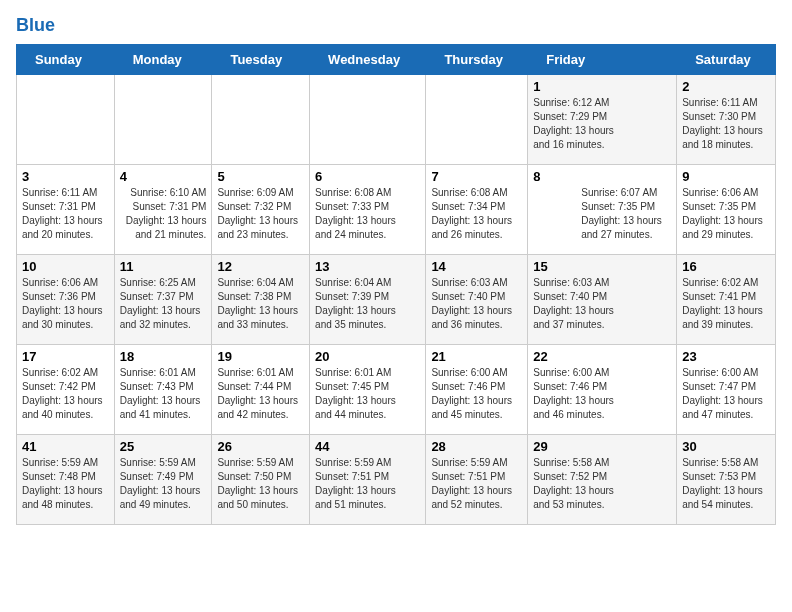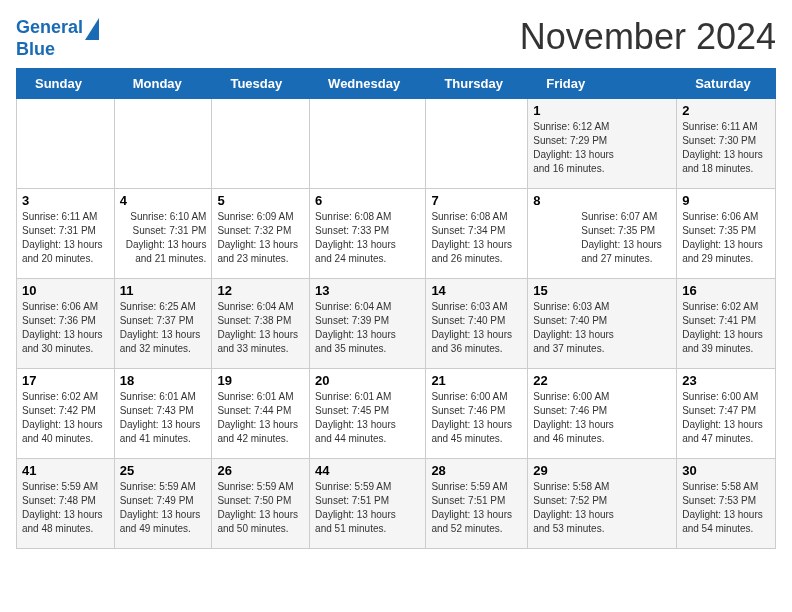--- a/index.html
+++ b/index.html
@@ -93,29 +93,24 @@
     .empty {
       background: #fff !important;
     }
   </style>
 </head>
 <body>
 
 <div class="header">
   <div class="logo">
     <div style="display:flex;flex-direction:column;align-items:flex-start;">
-      <div style="display:flex;align-items:center;">
-        <span class="logo-text"><span>General</span></span>
-        <div class="logo-triangle"></div>
-      </div>
       <span class="logo-text" style="color:#1a6bb5;">Blue</span>
     </div>
   </div>
   <div class="title-block">
-    <div class="month-title">November 2024</div>
   </div>
 </div>
 
 <table>
   <thead>
     <tr>
     <th>Sunday</th>
         <th>Monday</th>
         <th>Tuesday</th>
         <th>Wednesday</th>

